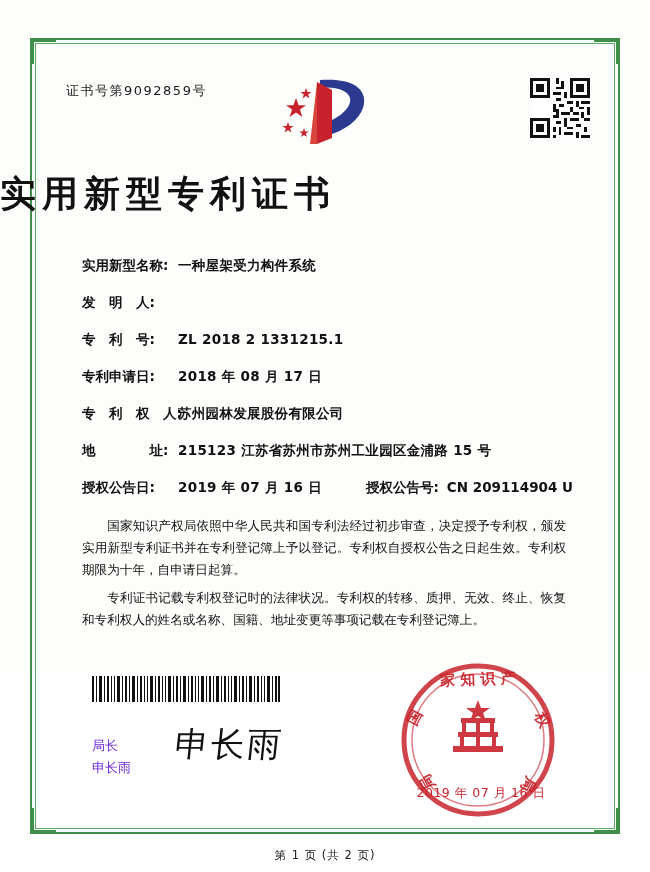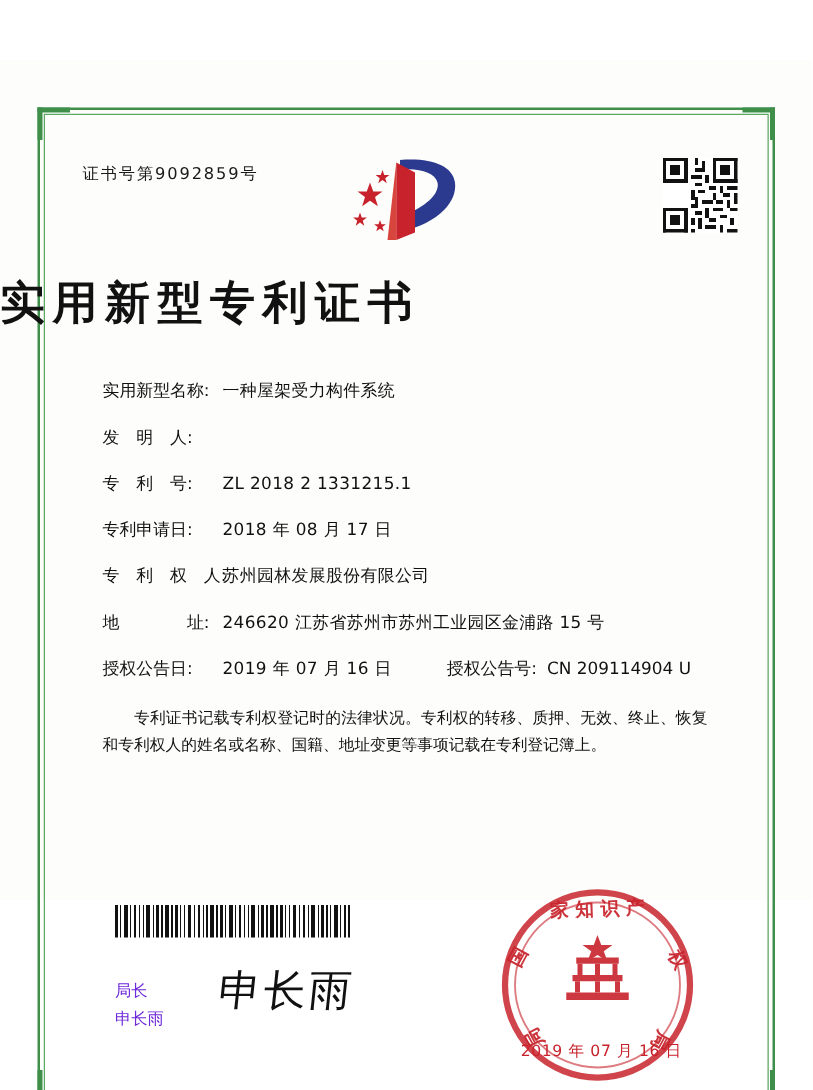--- a/index.html
+++ b/index.html
@@ -14,21 +14,20 @@
     color: #1a1a1a;
     position: relative;
     overflow: hidden;
   }
   .page {
     position: absolute;
     left: 0; top: 0;
     width: 650px;
     height: 672px;
     background: #fdfdfb;
-    margin-top: 48px;
   }
   
   .border-outer {
     position: absolute;
     left: 30px; top: 38px;
     width: 590px; height: 796px;
     border: 2px solid #3f8f4a;
     box-sizing: border-box;
   }
   .border-inner {
@@ -92,20 +91,21 @@
     left: 82px; top: 255px;
     width: 500px;
     font-size: 13.5px;
     color: #111;
   }
   .row {
     display: flex;
     align-items: center;
     margin-bottom: 17px;
     line-height: 20px;
+    font-weight: bold;
   }
   .label {
     width: 96px;
     flex: 0 0 96px;
     letter-spacing: 0px;
     white-space: nowrap;
   }
   .value {
     flex: 1 1 auto;
     letter-spacing: 0.3px;
@@ -284,31 +284,32 @@
     <div class="row">
       <span class="label">专利申请日:</span>
       <span class="value">2018 年 08 月 17 日</span>
     </div>
     <div class="row">
       <span class="label">专　利　权　人:</span>
       <span class="value">苏州园林发展股份有限公司</span>
     </div>
     <div class="row">
       <span class="label">地　　　　址:</span>
-      <span class="value">246620 江苏省苏州市苏州工业园区金浦路 15 号</span>
+      <span class="value">215123 江苏省苏州市苏州工业园区金浦路 15 号</span>
     </div>
     <div class="row pair">
       <span class="label">授权公告日:</span>
       <span class="value">2019 年 07 月 16 日</span>
       <span class="sub-label">授权公告号:</span>
       <span class="sub-value">CN 209114904 U</span>
     </div>
   </div>
 
   <div class="body-text">
+    <p>国家知识产权局依照中华人民共和国专利法经过初步审查，决定授予专利权，颁发实用新型专利证书并在专利登记簿上予以登记。专利权自授权公告之日起生效。专利权期限为十年，自申请日起算。</p>
     <p>专利证书记载专利权登记时的法律状况。专利权的转移、质押、无效、终止、恢复和专利权人的姓名或名称、国籍、地址变更等事项记载在专利登记簿上。</p>
   </div>
 
   <div class="barcode">
     <svg width="188" height="26" shape-rendering="crispEdges">
       <g fill="#111">
         <rect x="0" y="0" width="2" height="26"></rect>
           <rect x="4" y="0" width="1" height="26"></rect>
         <rect x="7" y="0" width="3" height="26"></rect>
           <rect x="12" y="0" width="1" height="26"></rect>

